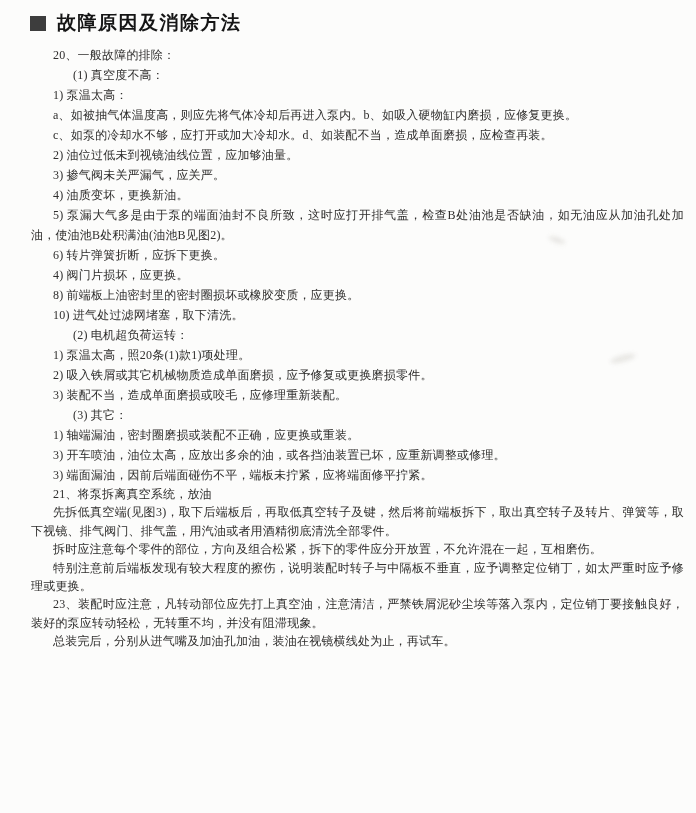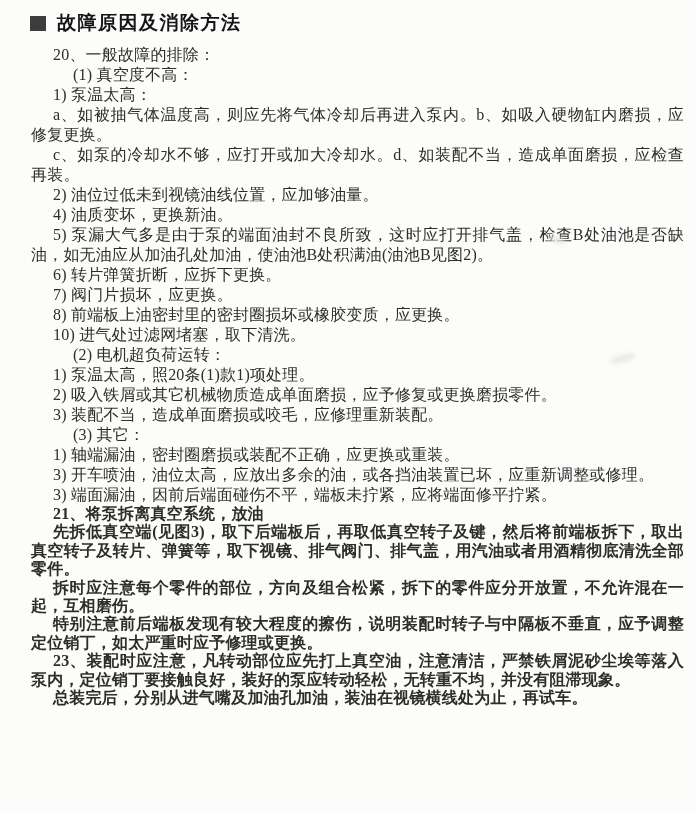--- a/index.html
+++ b/index.html
@@ -35,28 +35,28 @@
     font-family:"Liberation Sans","DejaVu Sans",sans-serif;
     font-weight:bold;
     font-size:19px;
     letter-spacing:1.5px;
     color:#151515;
     white-space:nowrap;
   }
   
   .sec p{
     margin:0;
-    font-size:16px;
+    font-size:12px;
     text-align:justify;
     text-justify:inter-character;
     letter-spacing:0.2px;
     color:#2e2d2c;
   }
   .sec-a p{line-height:20px;}
-  .sec-b p{line-height:18.4px;font-weight:bold;}
+  .sec-b p{line-height:18.4px;}
   .ti1{text-indent:22px;}
   .ti2{text-indent:42px;}
   
   .smudge{position:absolute;background:#e9e8e5;border-radius:50%;filter:blur(2px);}
   .sm1{width:26px;height:7px;right:60px;top:355px;transform:rotate(-15deg);}
   .sm2{width:18px;height:6px;right:130px;top:237px;transform:rotate(20deg);}
 </style>
 </head>
 <body>
 
@@ -67,24 +67,25 @@
     <h2>故障原因及消除方法</h2>
   </div>
 
   <div class="sec sec-a">
     <p class="ti1">20、一般故障的排除：</p>
     <p class="ti2">(1) 真空度不高：</p>
     <p class="ti1">1) 泵温太高：</p>
     <p class="ti1">a、如被抽气体温度高，则应先将气体冷却后再进入泵内。b、如吸入硬物缸内磨损，应修复更换。</p>
     <p class="ti1">c、如泵的冷却水不够，应打开或加大冷却水。d、如装配不当，造成单面磨损，应检查再装。</p>
     <p class="ti1">2) 油位过低未到视镜油线位置，应加够油量。</p>
+    <p class="ti1">3) 掺气阀未关严漏气，应关严。</p>
     <p class="ti1">4) 油质变坏，更换新油。</p>
     <p class="ti1">5) 泵漏大气多是由于泵的端面油封不良所致，这时应打开排气盖，检查B处油池是否缺油，如无油应从加油孔处加油，使油池B处积满油(油池B见图2)。</p>
     <p class="ti1">6) 转片弹簧折断，应拆下更换。</p>
-    <p class="ti1">7) 阀门片损坏，应更换。</p>
+    <p class="ti1">4) 阀门片损坏，应更换。</p>
     <p class="ti1">8) 前端板上油密封里的密封圈损坏或橡胶变质，应更换。</p>
     <p class="ti1">10) 进气处过滤网堵塞，取下清洗。</p>
     <p class="ti2">(2) 电机超负荷运转：</p>
     <p class="ti1">1) 泵温太高，照20条(1)款1)项处理。</p>
     <p class="ti1">2) 吸入铁屑或其它机械物质造成单面磨损，应予修复或更换磨损零件。</p>
     <p class="ti1">3) 装配不当，造成单面磨损或咬毛，应修理重新装配。</p>
     <p class="ti2">(3) 其它：</p>
     <p class="ti1">1) 轴端漏油，密封圈磨损或装配不正确，应更换或重装。</p>
     <p class="ti1">3) 开车喷油，油位太高，应放出多余的油，或各挡油装置已坏，应重新调整或修理。</p>
     <p class="ti1">3) 端面漏油，因前后端面碰伤不平，端板未拧紧，应将端面修平拧紧。</p>

